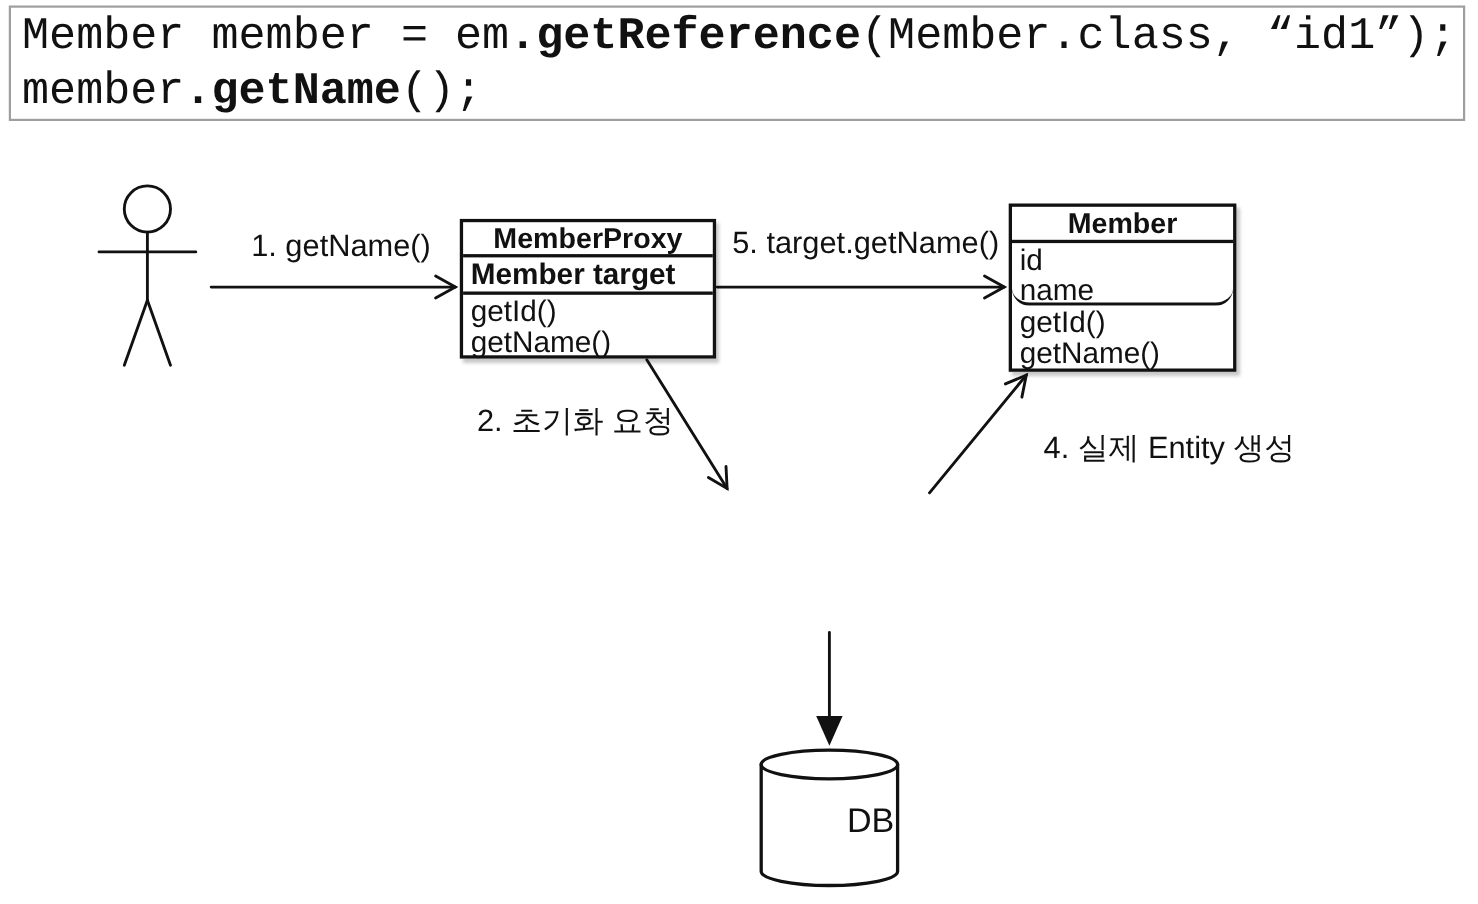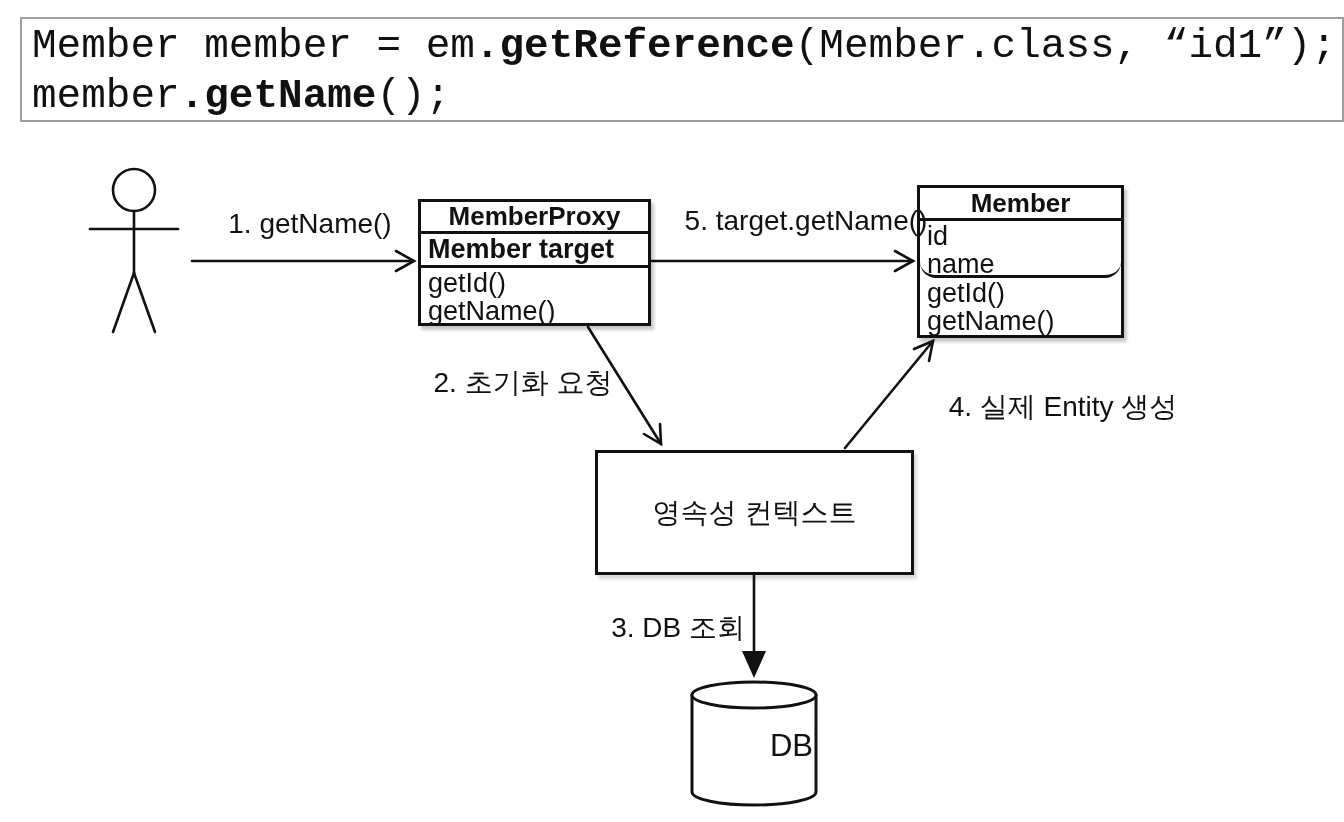--- a/index.html
+++ b/index.html
@@ -7,21 +7,21 @@
     position:relative;width:1344px;height:822px;background:#ffffff;
     font-family:"Liberation Sans","DejaVu Sans",sans-serif;color:#111111;
     overflow:hidden;
   }
   
   .code-block{
     position:absolute;left:8px;top:5px;width:1324px;height:105px;
     box-sizing:border-box;border:2px solid #9e9e9e;background:#ffffff;
     font-family:"Liberation Mono","DejaVu Sans Mono",monospace;
     font-size:41px;line-height:50px;white-space:pre;
-    padding:2px 0 0 10px;margin:12px;color:#111111;
+    padding:2px 0 0 10px;margin:0;color:#111111;
   }
   .code-block b{font-weight:700;}
   
   .boxes-layer{position:absolute;inset:0;z-index:1;}
   .lines-layer{position:absolute;inset:0;z-index:2;pointer-events:none;}
   .labels-layer{position:absolute;inset:0;z-index:3;}
   
   .uml-box{
     position:absolute;box-sizing:border-box;background:#ffffff;
     border:3px solid #111111;box-shadow:3px 4px 3px rgba(0,0,0,0.22);
@@ -42,21 +42,21 @@
     position:absolute;left:595px;top:450px;width:319px;height:125px;
     box-sizing:border-box;border:3px solid #111111;background:#ffffff;
     display:flex;align-items:center;justify-content:center;
     font-size:28px;box-shadow:3px 4px 3px rgba(0,0,0,0.15);
   }
   
   .lbl{position:absolute;font-size:28px;line-height:34px;white-space:nowrap;}
   .lbl.center{text-align:center;}
   .lbl.right{text-align:right;}
   #lbl-step1{left:210px;top:207px;width:200px;}
-  #lbl-step5{left:676px;top:204px;width:260px;text-align:center;}
+  #lbl-step5{left:657px;top:204px;width:260px;text-align:center;}
   #lbl-step2{left:413px;top:366px;width:220px;}
   #lbl-step4{left:923px;top:390px;width:280px;}
   #lbl-step3{left:595px;top:611px;width:150px;}
   #lbl-client{left:56px;top:333px;width:160px;font-size:27px;}
   #lbl-db{left:693px;top:729px;width:120px;font-size:31px;text-align:right;}
 </style>
 </head>
 <body>
 
 <div class="canvas">
@@ -82,23 +82,20 @@
       <div class="sect divided" style="height:57px;border-radius:16px;">
         <div>id</div>
         <div>name</div>
       </div>
       <div class="sect">
         <div>getId()</div>
         <div>getName()</div>
       </div>
     </div>
 
-    <div class="context-box">
-      <span>영속성 컨텍스트</span>
-    </div>
   </div>
 
   <svg class="lines-layer" width="1344" height="822" viewBox="0 0 1344 822">
     <g stroke="#111111" stroke-width="2.6" fill="none" stroke-linecap="round">
 
       <g>
         <circle cx="134" cy="190" r="21" fill="#ffffff"></circle>
         <line x1="134" y1="211" x2="134" y2="273"></line>
         <line x1="90" y1="229" x2="178" y2="229"></line>
         <line x1="134" y1="273" x2="113" y2="332"></line>
@@ -135,17 +132,16 @@
         <ellipse cx="754" cy="695" rx="62" ry="13" fill="#ffffff"></ellipse>
       </g>
     </g>
   </svg>
 
   <div class="labels-layer">
     <div class="lbl center" id="lbl-step1">1. getName()</div>
     <div class="lbl center" id="lbl-step5">5. target.getName()</div>
     <div class="lbl center" id="lbl-step2">2. 초기화 요청</div>
     <div class="lbl center" id="lbl-step4">4. 실제 Entity 생성</div>
-    <div class="lbl right" id="lbl-step3">3. DB 조회</div>
     <div class="lbl center" id="lbl-db">DB</div>
   </div>
 
 </div>
 
 </body></html>

